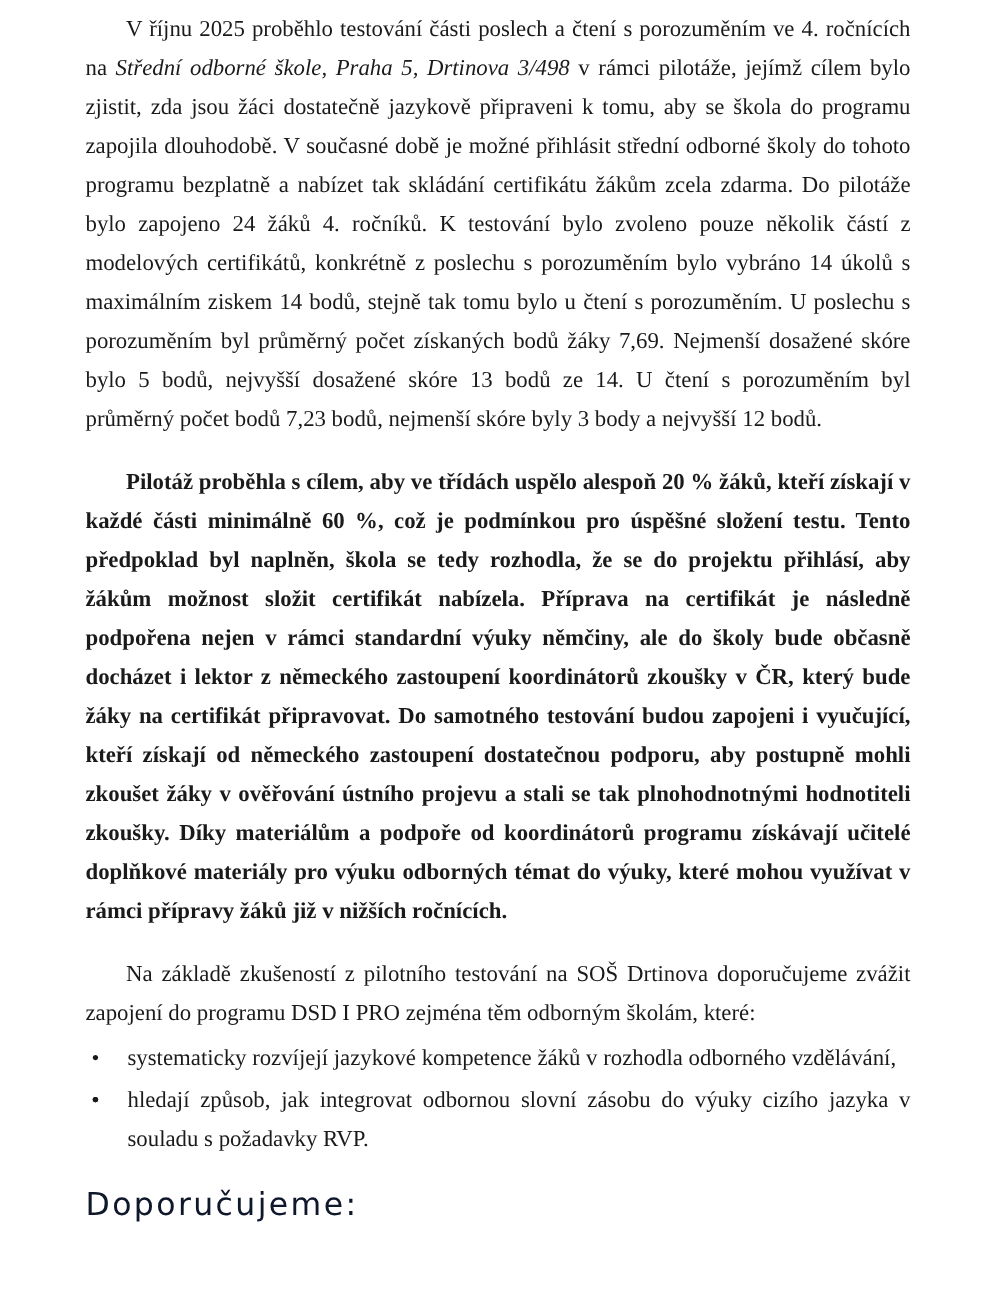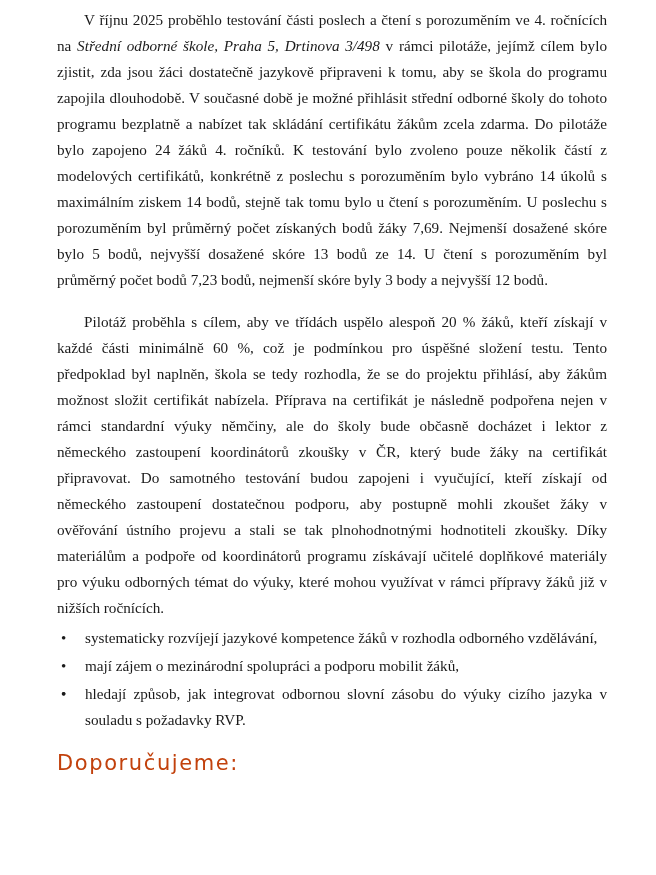--- a/index.html
+++ b/index.html
@@ -7,49 +7,50 @@
       width: 656px; height: 875px; overflow: hidden; position: relative;
       font-family: "Liberation Serif", serif;
       color: #1a1a1a;
     }
     .page { position: absolute; left: 57px; top: 7px; width: 550px; }
     p.para {
       margin: 0; font-size: 15.2px; line-height: 26px;
       text-align: justify; text-indent: 27px;
     }
     p.p1 { margin-bottom: 0; }
-    p.p2 { margin-top: 16px; }
+    p.p2 { margin-top: 16px; font-weight: bold; }
     p.p3 { margin-top: 16px; }
     ul.bullets { list-style: none; margin: 4px 0 0 0; padding: 0; }
     ul.bullets li {
       position: relative; padding-left: 28px; font-size: 15.2px;
       line-height: 26px; text-align: justify; margin-bottom: 2px;
     }
     ul.bullets li .bullet {
       position: absolute; left: 4px; top: 0; font-size: 15px;
     }
     h2.heading {
       font-family: "DejaVu Sans", sans-serif; font-weight: normal;
       font-size: 21px; letter-spacing: 1.6px; margin: 18px 0 8px 0;
-      color: #c2410c;
+      color: #0f172a;
     }
     em { font-style: italic; }
   </style>
 </head>
 <body>
 
 <div class="page">
 
   <p class="para p1"><span>V říjnu 2025 proběhlo testování části poslech a čtení s porozuměním ve 4. ročnících na </span><em>Střední odborné škole, Praha 5, Drtinova 3/498</em><span> v rámci pilotáže, jejímž cílem bylo zjistit, zda jsou žáci dostatečně jazykově připraveni k tomu, aby se škola do programu zapojila dlouhodobě. V současné době je možné přihlásit střední odborné školy do tohoto programu bezplatně a nabízet tak skládání certifikátu žákům zcela zdarma. Do pilotáže bylo zapojeno 24 žáků 4. ročníků. K testování bylo zvoleno pouze několik částí z modelových certifikátů, konkrétně z poslechu s porozuměním bylo vybráno 14 úkolů s maximálním ziskem 14 bodů, stejně tak tomu bylo u čtení s porozuměním. U poslechu s porozuměním byl průměrný počet získaných bodů žáky 7,69. Nejmenší dosažené skóre bylo 5 bodů, nejvyšší dosažené skóre 13 bodů ze 14. U čtení s porozuměním byl průměrný počet bodů 7,23 bodů, nejmenší skóre byly 3 body a nejvyšší 12 bodů.</span></p>
 
   <p class="para p2">Pilotáž proběhla s cílem, aby ve třídách uspělo alespoň 20 % žáků, kteří získají v každé části minimálně 60 %, což je podmínkou pro úspěšné složení testu. Tento předpoklad byl naplněn, škola se tedy rozhodla, že se do projektu přihlásí, aby žákům možnost složit certifikát nabízela. Příprava na certifikát je následně podpořena nejen v rámci standardní výuky němčiny, ale do školy bude občasně docházet i lektor z německého zastoupení koordinátorů zkoušky v ČR, který bude žáky na certifikát připravovat. Do samotného testování budou zapojeni i vyučující, kteří získají od německého zastoupení dostatečnou podporu, aby postupně mohli zkoušet žáky v ověřování ústního projevu a stali se tak plnohodnotnými hodnotiteli zkoušky. Díky materiálům a podpoře od koordinátorů programu získávají učitelé doplňkové materiály pro výuku odborných témat do výuky, které mohou využívat v rámci přípravy žáků již v nižších ročnících.</p>
 
+  <p class="para p3">Na základě zkušeností z pilotního testování na SOŠ Drtinova doporučujeme zvážit zapojení do programu DSD I PRO zejména těm odborným školám, které:</p>
 
   <ul class="bullets">
     <li><span class="bullet">•</span><span>systematicky rozvíjejí jazykové kompetence žáků v rozhodla odborného vzdělávání,</span></li>
-    <li><span class="bullet">•</span><span>mají zájem o mezinárodní spolupráci a podporu mobilit žáků,</span></li>
+    <li><span class="bullet">•</span></li>
     <li><span class="bullet">•</span></li>
     <li><span class="bullet">•</span><span>hledají způsob, jak integrovat odbornou slovní zásobu do výuky cizího jazyka v souladu s požadavky RVP.</span></li>
   </ul>
 
   <h2 class="heading">Doporučujeme:</h2>
 
 </div>
 
 </body></html>

